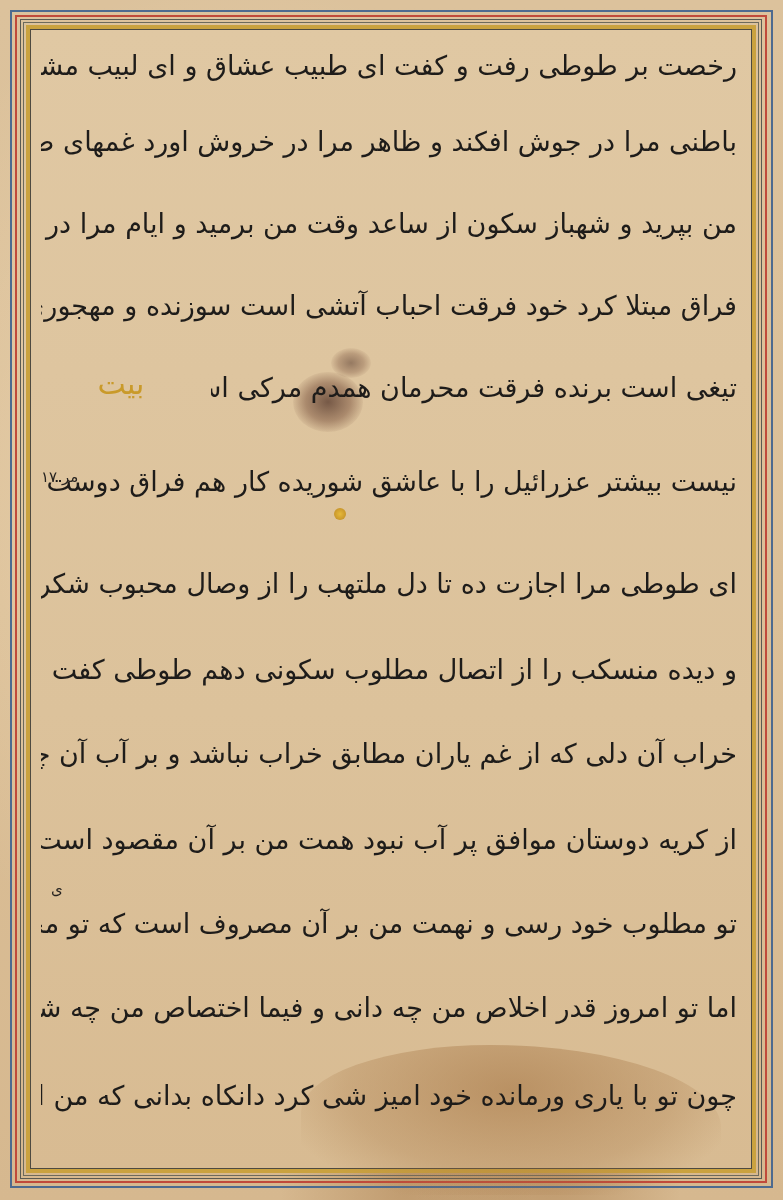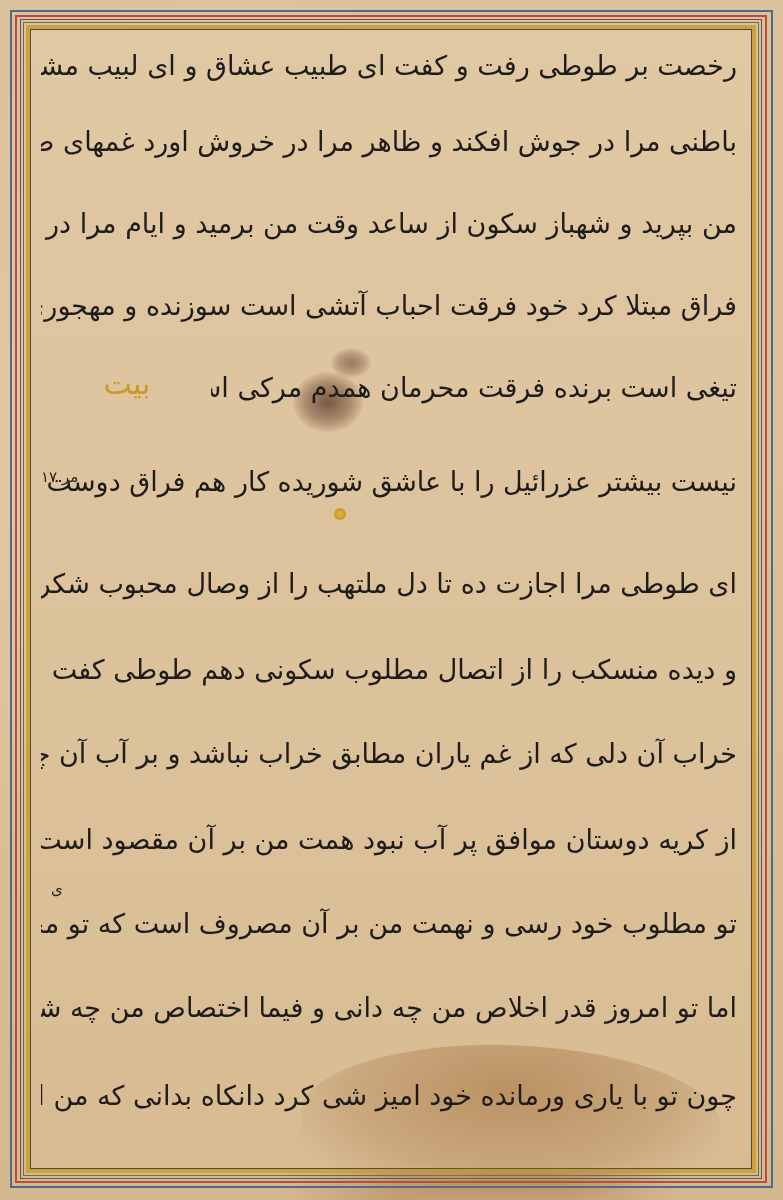--- a/index.html
+++ b/index.html
@@ -73,21 +73,21 @@
     <div class="stain" style="left:300px; top:318px; width:40px; height:30px; opacity:0.7;"></div>
 
     <div class="water" style="left:270px; top:1015px; width:420px; height:150px;"></div>
 
     <div class="line" style="top:18px;">رخصت بر طوطی رفت و کفت ای طبیب عشاق و ای لبیب مشتاق علت شوق</div>
     <div class="line" style="top:94px;">باطنی مرا در جوش افکند و ظاهر مرا در خروش اورد غمهای ضمیر از فرق احوال</div>
     <div class="line" style="top:176px;">من بپرید و شهباز سکون از ساعد وقت من برمید و ایام مرا در غم خود خوان</div>
     <div class="line" style="top:258px;">فراق مبتلا کرد خود فرقت احباب آتشی است سوزنده و مهجوری ارباب</div>
 
     <div class="line" style="top:340px; left:180px;">تیغی است برنده فرقت محرمان همدم مرکی است بی ملک الموت</div>
-    <div class="line" style="top:336px; left:16px; right:auto; width:160px; text-align-last:center;">
+    <div class="line" style="top:336px; left:10px; right:auto; width:160px; text-align-last:center;">
       <span class="rubric">بیت</span>
     </div>
 
     <div class="line" style="top:434px;">نیست بیشتر عزرائیل را با عاشق شوریده کار   هم فراق دوست عزرائیل بس باشد مرا</div>
     <div class="verse-mark" style="left:303px; top:478px;"></div>
     <div class="gloss" style="left:10px; top:438px;">۱۷ مر</div>
 
     <div class="line" style="top:536px;">ای طوطی مرا اجازت ده تا دل ملتهب را از وصال محبوب شکری بخشم</div>
     <div class="line" style="top:622px;">و دیده منسکب را از اتصال مطلوب سکونی دهم طوطی کفت ای کدبانو</div>
     <div class="line" style="top:706px;">خراب آن دلی که از غم یاران مطابق خراب نباشد و بر آب آن چشمی که</div>

